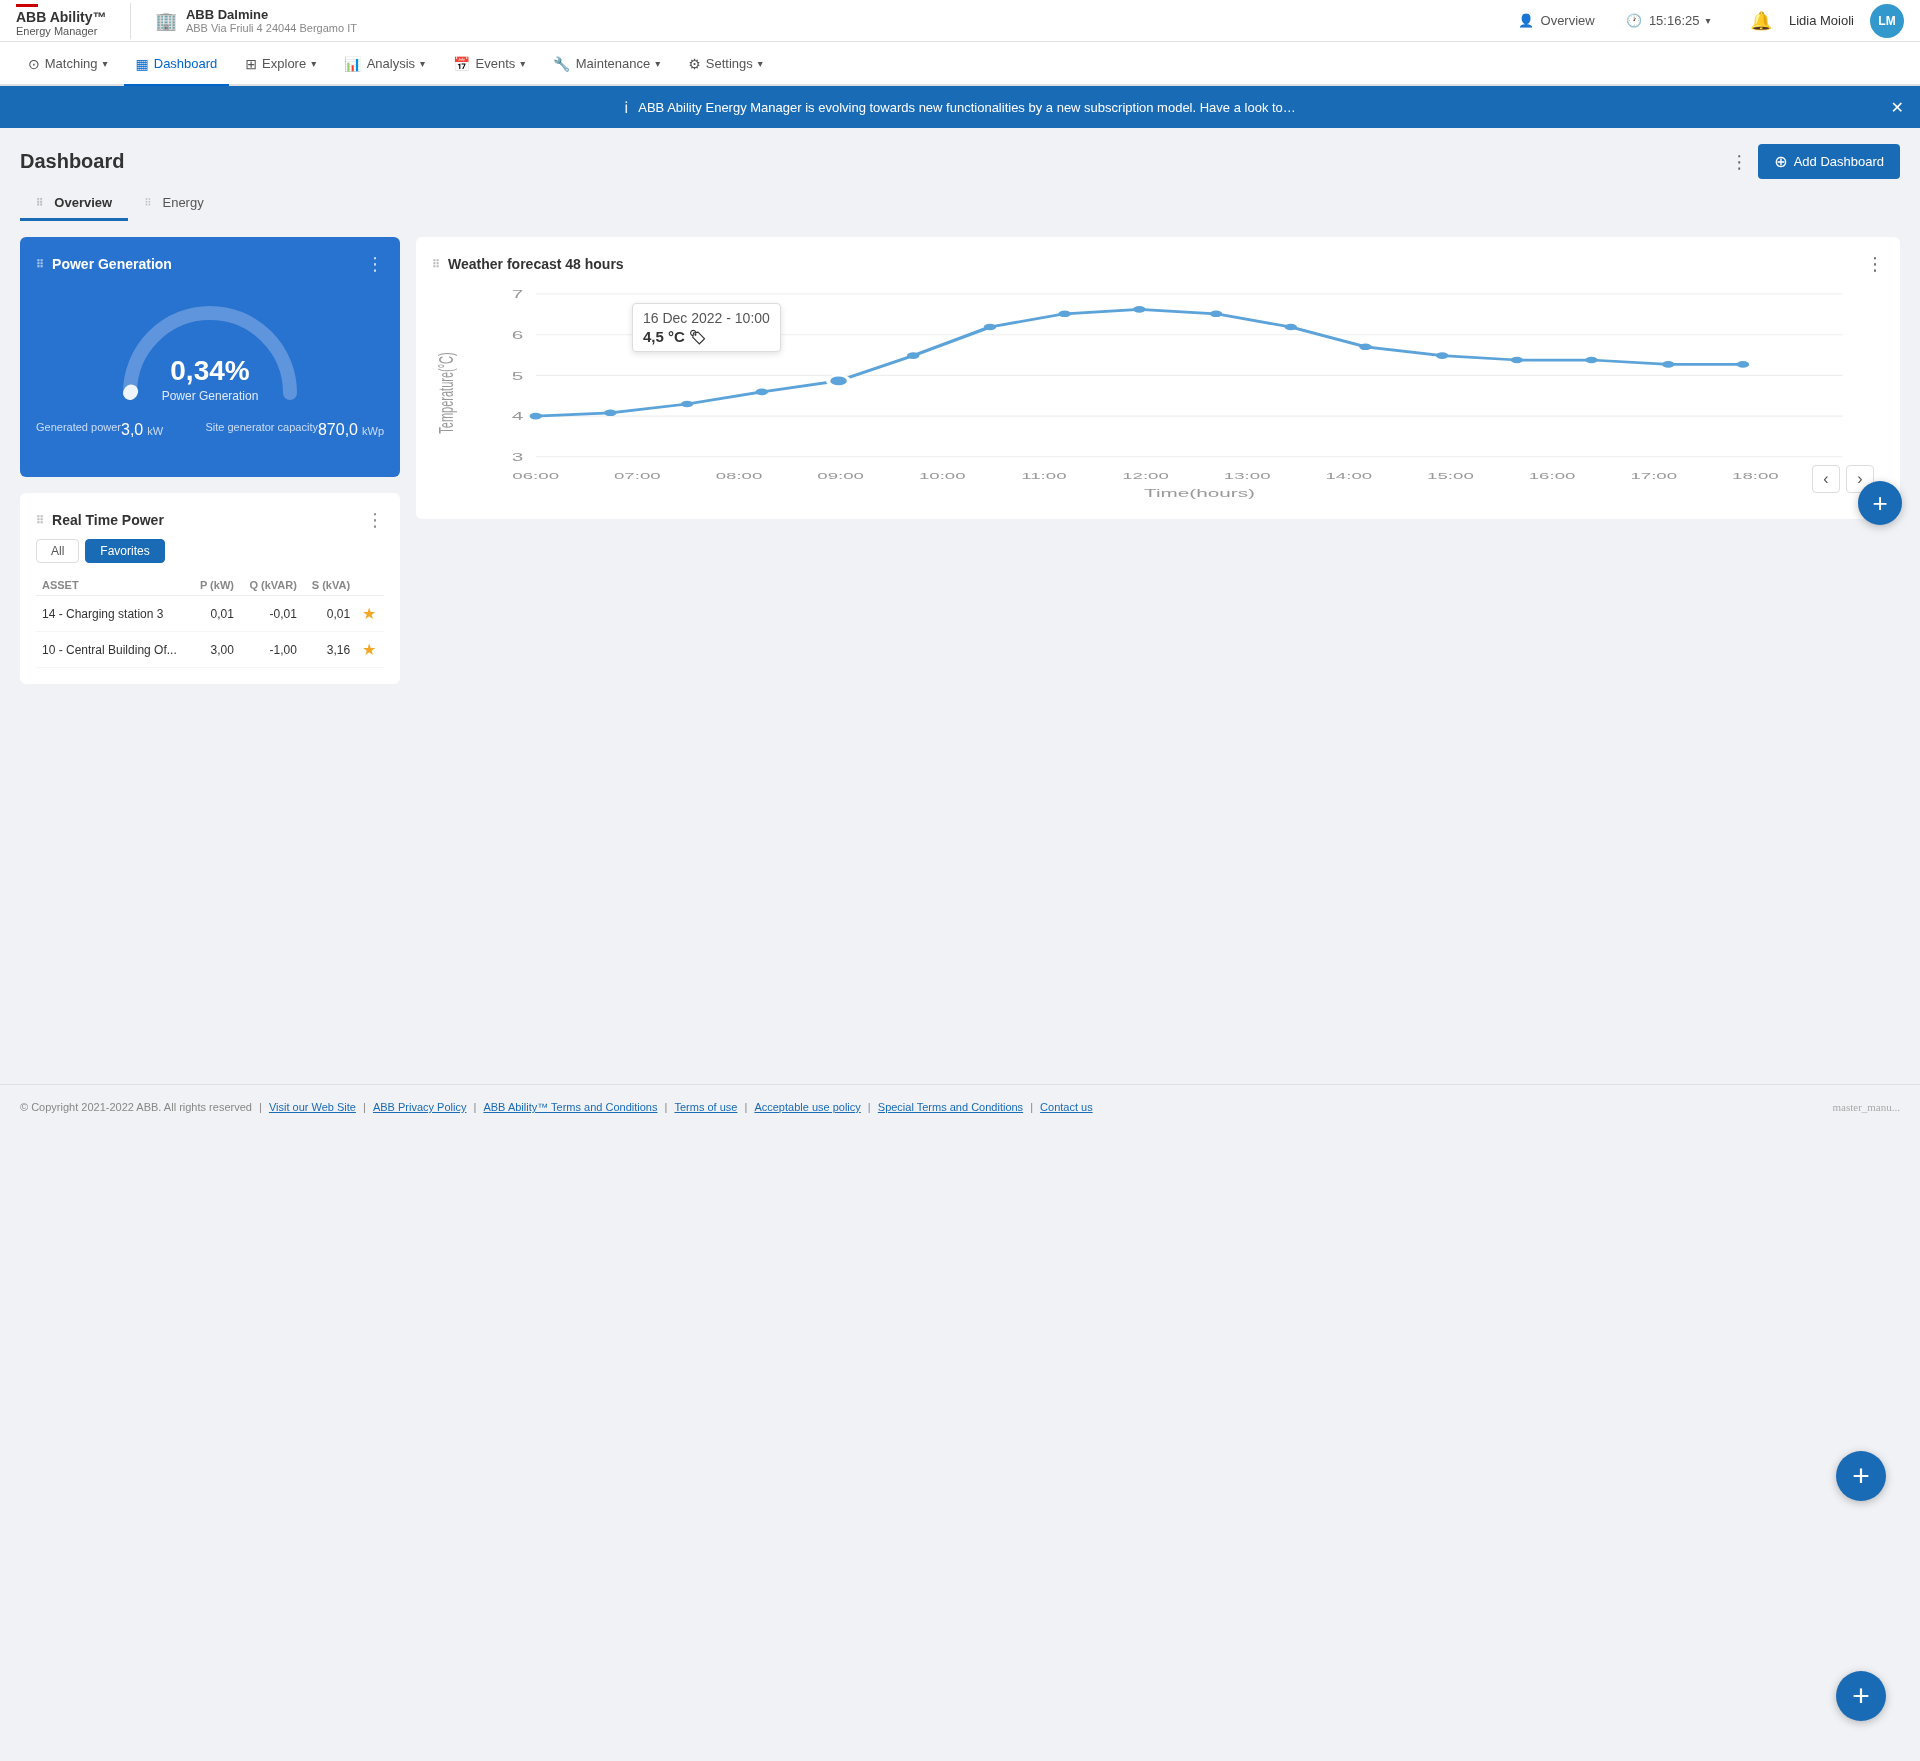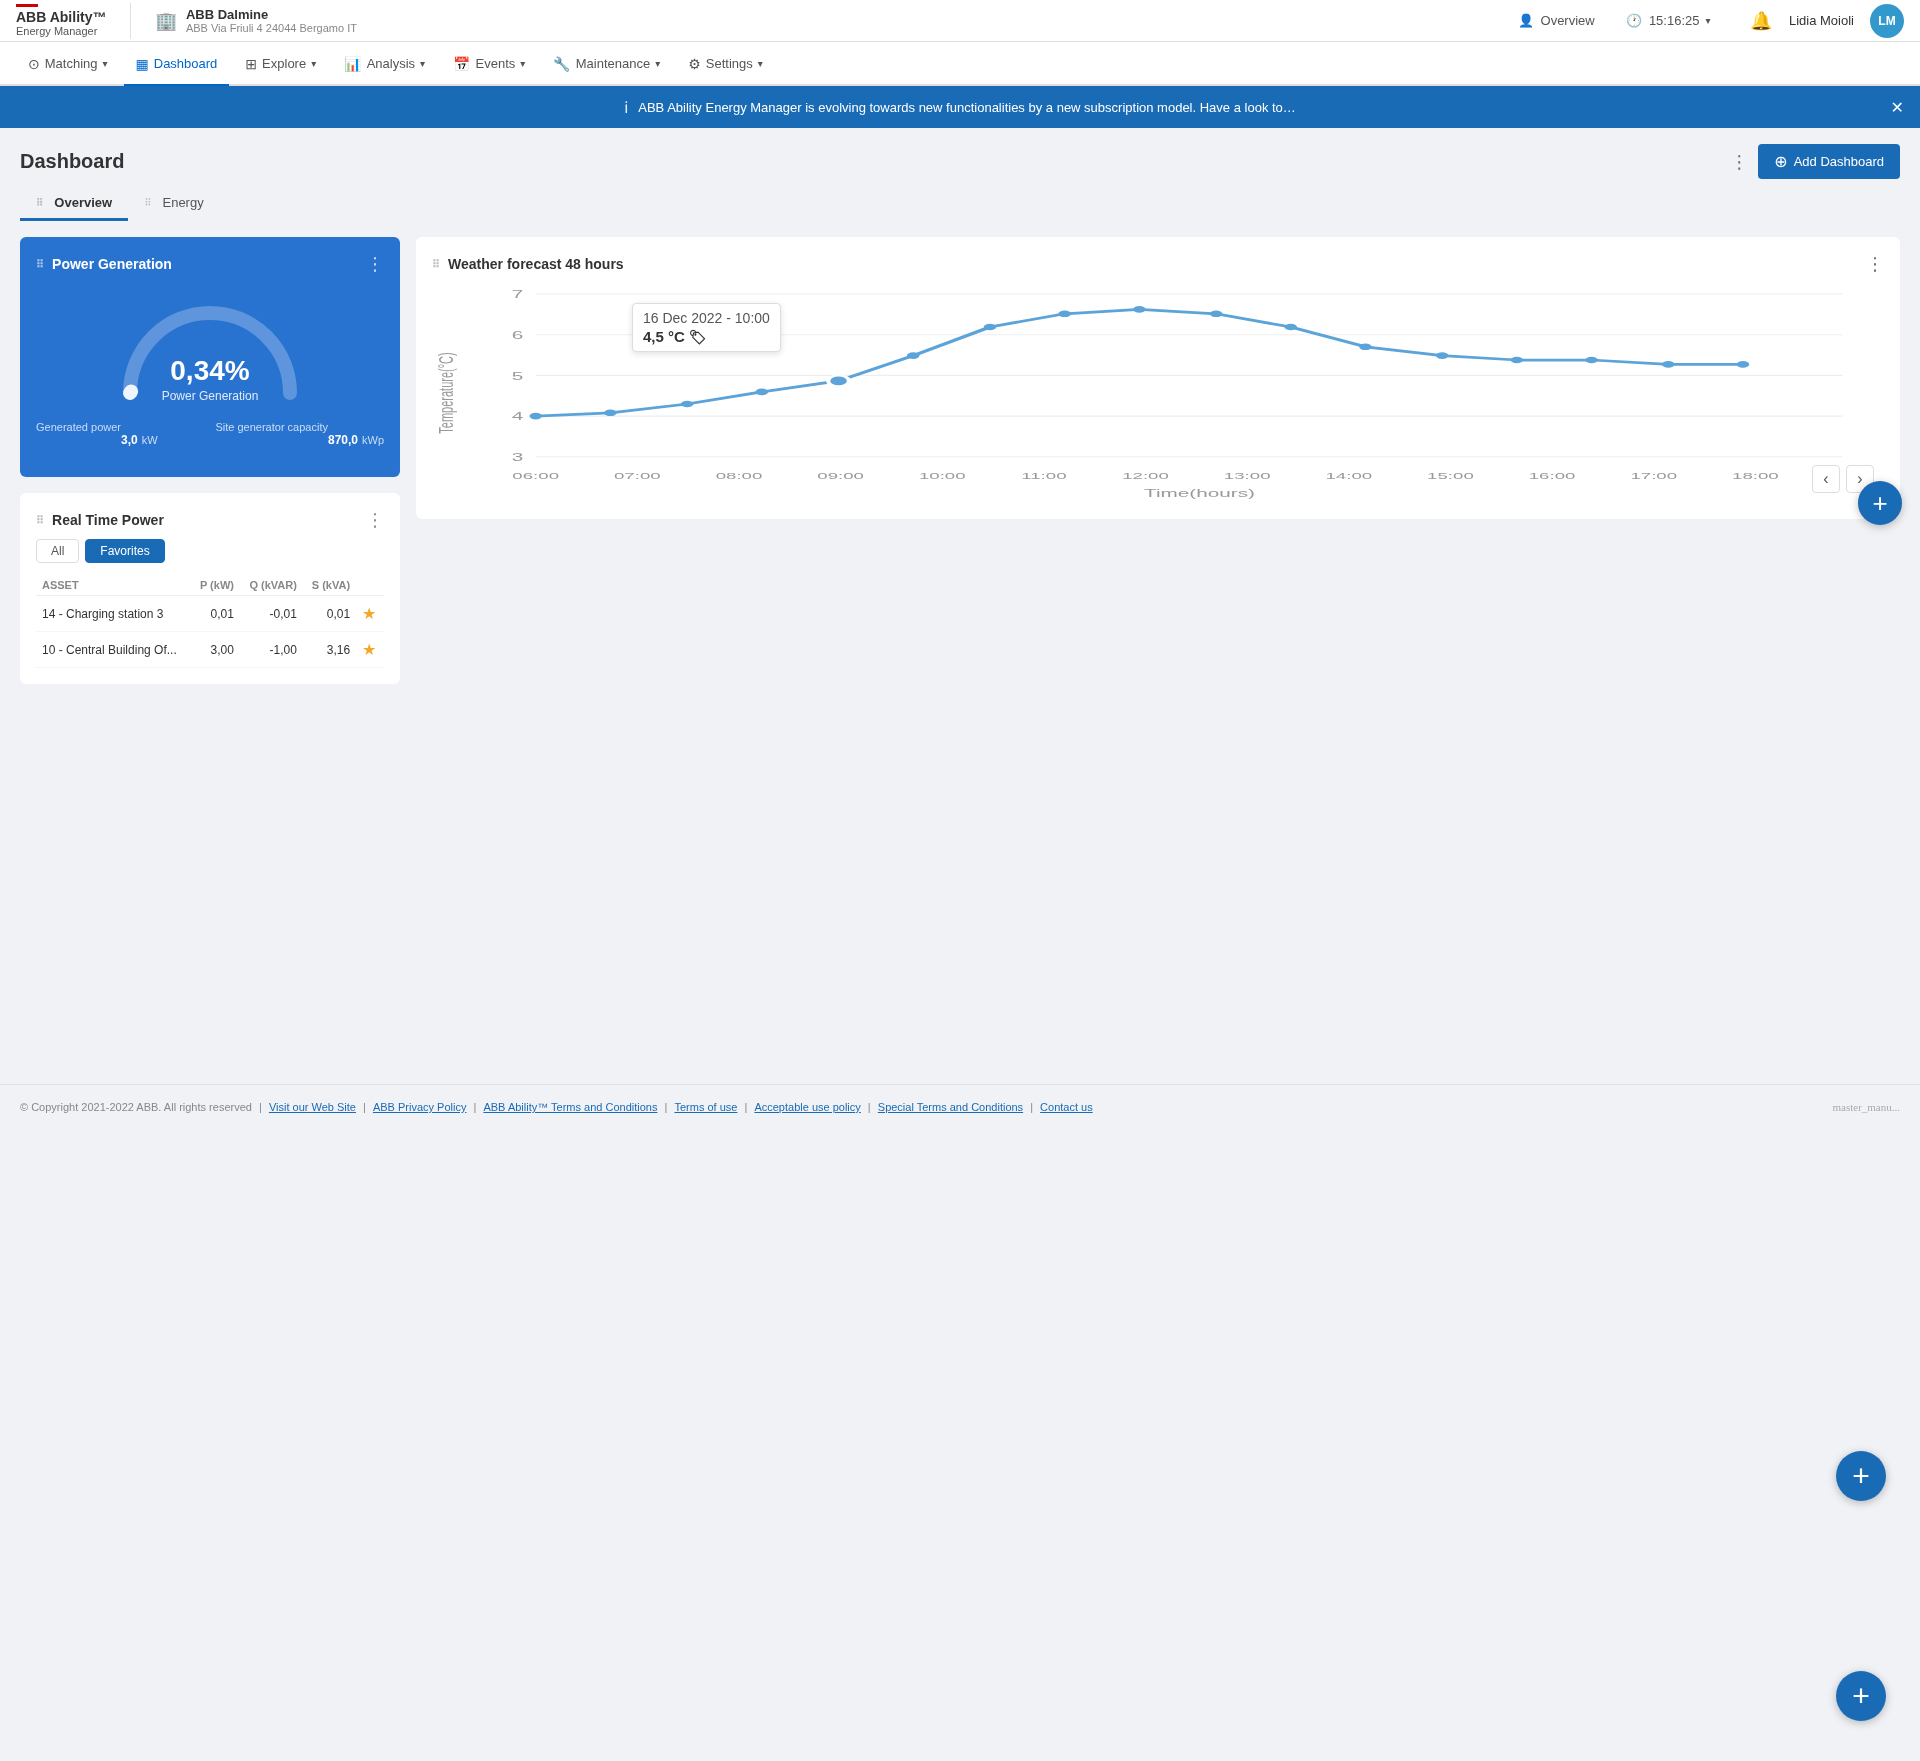--- a/index.html
+++ b/index.html
@@ -56,21 +56,21 @@
     .card-more { color: rgba(255,255,255,0.8); cursor: pointer; font-size: 18px; }
     .gauge-container { display: flex; align-items: center; justify-content: center; padding: 10px 0; }
     .gauge-wrap { position: relative; width: 200px; height: 110px; }
     .gauge-svg { width: 200px; height: 110px; }
     .gauge-text { position: absolute; bottom: 0; left: 50%; transform: translateX(-50%); text-align: center; }
     .gauge-value { font-size: 28px; font-weight: bold; color: #fff; }
     .gauge-label { font-size: 12px; color: rgba(255,255,255,0.85); margin-top: 2px; }
     .card-footer { display: flex; justify-content: space-between; margin-top: 8px; }
     .footer-item { display: flex; flex-direction: row; }
     .footer-label { font-size: 11px; color: rgba(255,255,255,0.75); }
-    .footer-value { font-size: 12px; font-weight: bold; color: #fff; margin-top: 12px; }
+    .footer-value { font-size: 16px; font-weight: normal; color: #fff; }
     .footer-unit { font-size: 11px; color: rgba(255,255,255,0.75); }
     .footer-right { text-align: right; }
 
     
     .card-weather { background: #fff; border-radius: 6px; padding: 16px; flex: 1; min-height: 240px; position: relative; }
     .card-weather-header { display: flex; align-items: center; justify-content: space-between; margin-bottom: 8px; }
     .card-weather-title { font-size: 14px; font-weight: 600; color: #333; display: flex; align-items: center; gap: 8px; }
     .card-more-dark { color: #666; cursor: pointer; font-size: 18px; }
 
     

